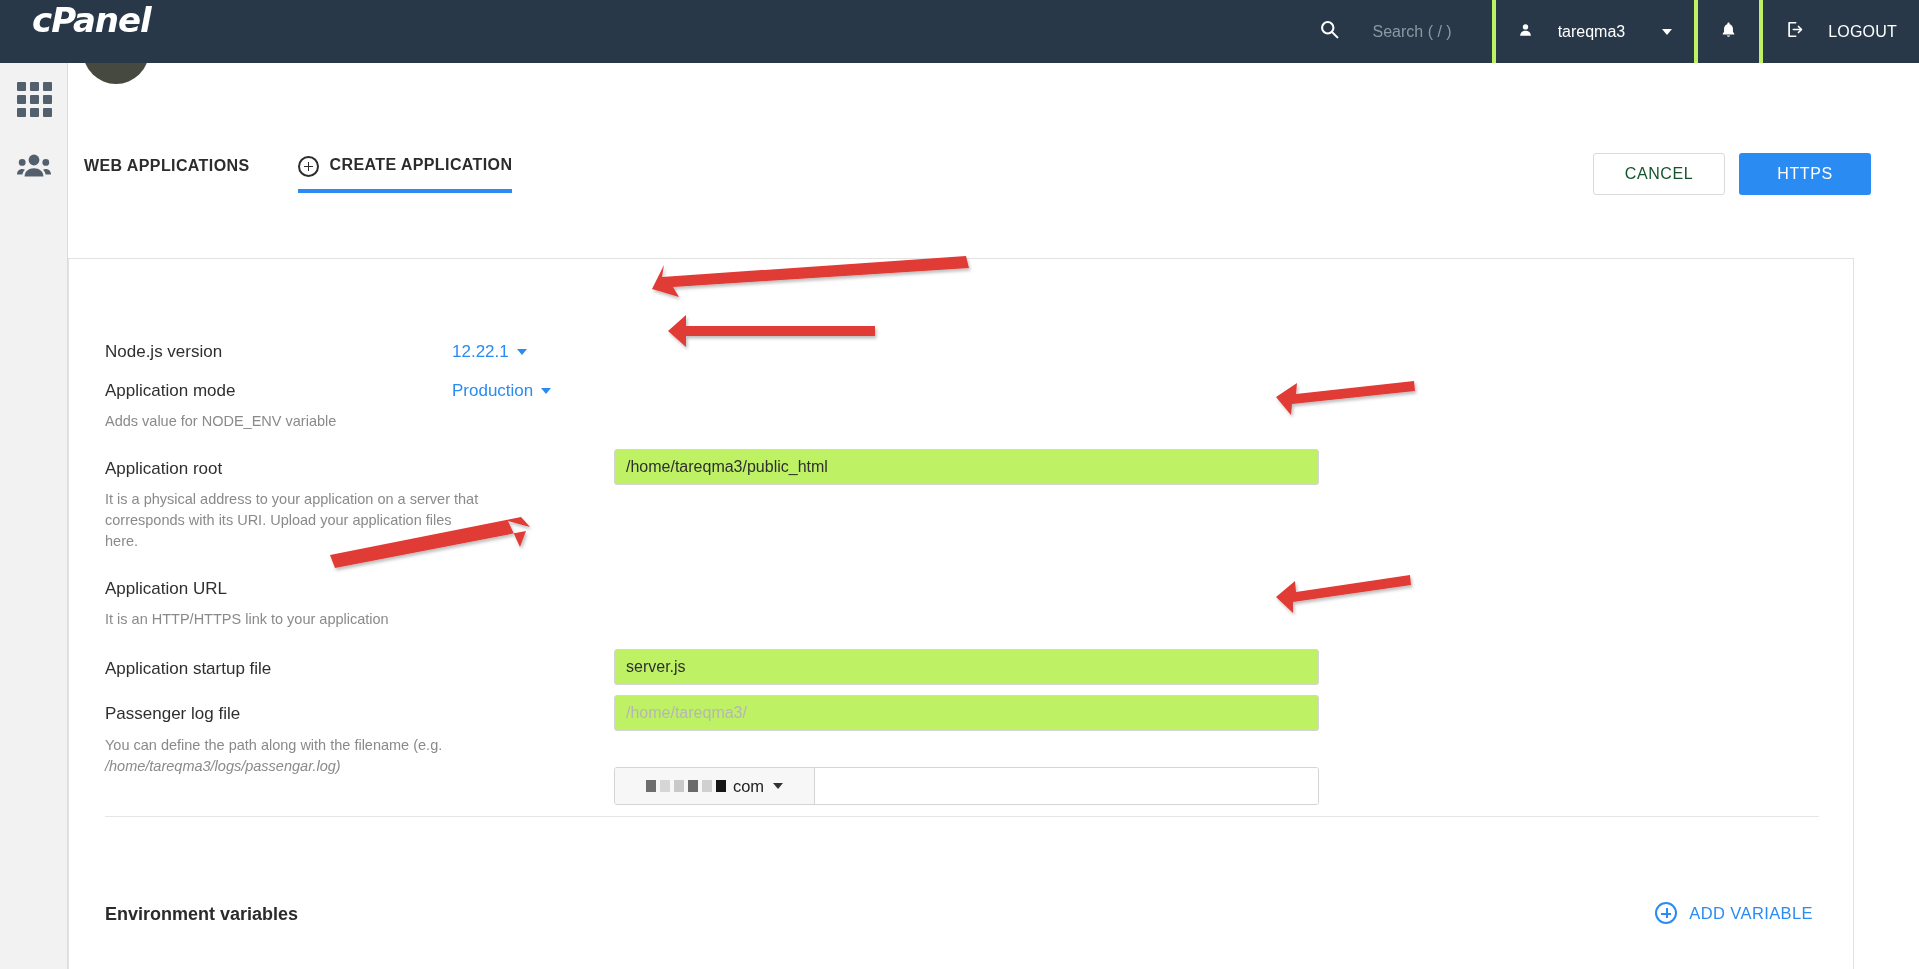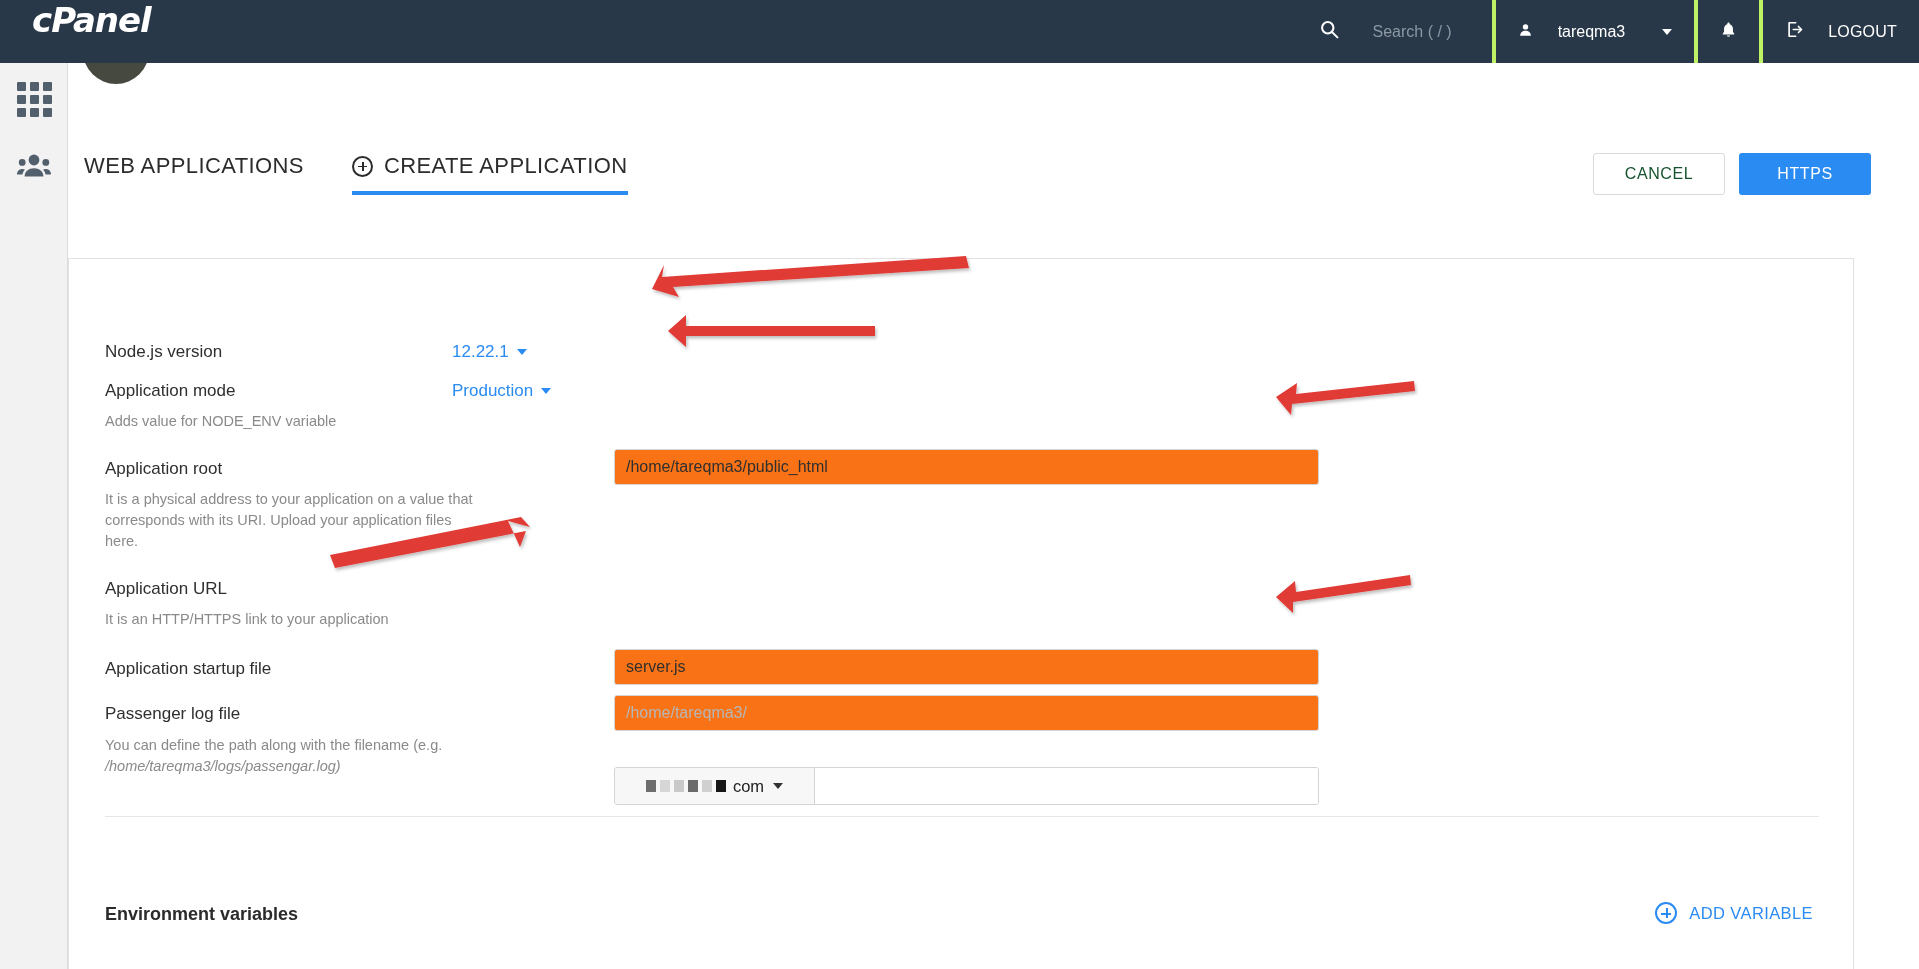--- a/index.html
+++ b/index.html
@@ -90,26 +90,27 @@
     background: #ffffff;
   }
 
   
   .tabrow {
     position: absolute; top: 75px; left: 0;
     width: 1851px; height: 72px;
     display: flex; align-items: center;
   }
   .tab {
-    font-size: 22px; color: #2c2c2c;
+    font-size: 16px; color: #2c2c2c;
     letter-spacing: 0.4px;
     position: relative;
     padding-bottom: 16px;
-    display: flex; align-items: center;
+    display: flex; align-items: flex-start;
     cursor: pointer;
+    font-weight: bold;
   }
   .tab-webapps { margin-left: 16px; }
   .tab-create  { margin-left: 48px; }
   .tab-underline {
     position: absolute; left: 0; bottom: 0;
     height: 4px; width: 100%; background: #2a8bf2;
   }
   .plus-ico {
     width: 21px; height: 21px;
     border: 2px solid #2c2c2c; border-radius: 50%;
@@ -173,21 +174,21 @@
     border-top: 6px solid #2a8bf2;
   }
 
   .inp {
     position: absolute;
     height: 36px; width: 705px;
     border: 1px solid #d4d4d4; border-radius: 3px;
     font-size: 16px; color: #2f2f2f;
     padding: 0 11px;
     font-family: "Liberation Sans", sans-serif;
-    background: #f97316;
+    background: #bef264;
     outline: none;
   }
   .inp::placeholder { color: #b6b6b6; }
 
   
   .urlgroup {
     position: absolute; left: 545px; top: 508px;
     width: 705px; height: 38px;
     border: 1px solid #d4d4d4; border-radius: 3px;
     display: flex; align-items: stretch;
@@ -360,21 +361,21 @@
 
     <div class="lbl" style="left:36px; top:122px;">Application mode</div>
     <div class="dd-link" style="left:383px; top:122px;">
       <span>Production</span>
       <span class="caret-blue"></span>
     </div>
     <div class="hint" style="left:36px; top:152px; width:420px;">Adds value for NODE_ENV variable</div>
 
     <div class="lbl" style="left:36px; top:200px;">Application root</div>
     <input class="inp" style="left: 545px; top: 190px;" value="/home/tareqma3/public_html">
-    <div class="hint" style="left:36px; top:230px; width:380px;">It is a physical address to your application on a value that corresponds with its URI. Upload your application files here.</div>
+    <div class="hint" style="left:36px; top:230px; width:380px;">It is a physical address to your application on a server that corresponds with its URI. Upload your application files here.</div>
 
     <div class="lbl" style="left:36px; top:320px;">Application URL</div>
     <div class="urlgroup">
       <div class="url-domain">
         <span class="redact">
           <b class="r1"></b>
             <b class="r2"></b>
             <b class="r3"></b>
             <b class="r4"></b>
             <b class="r5"></b>

